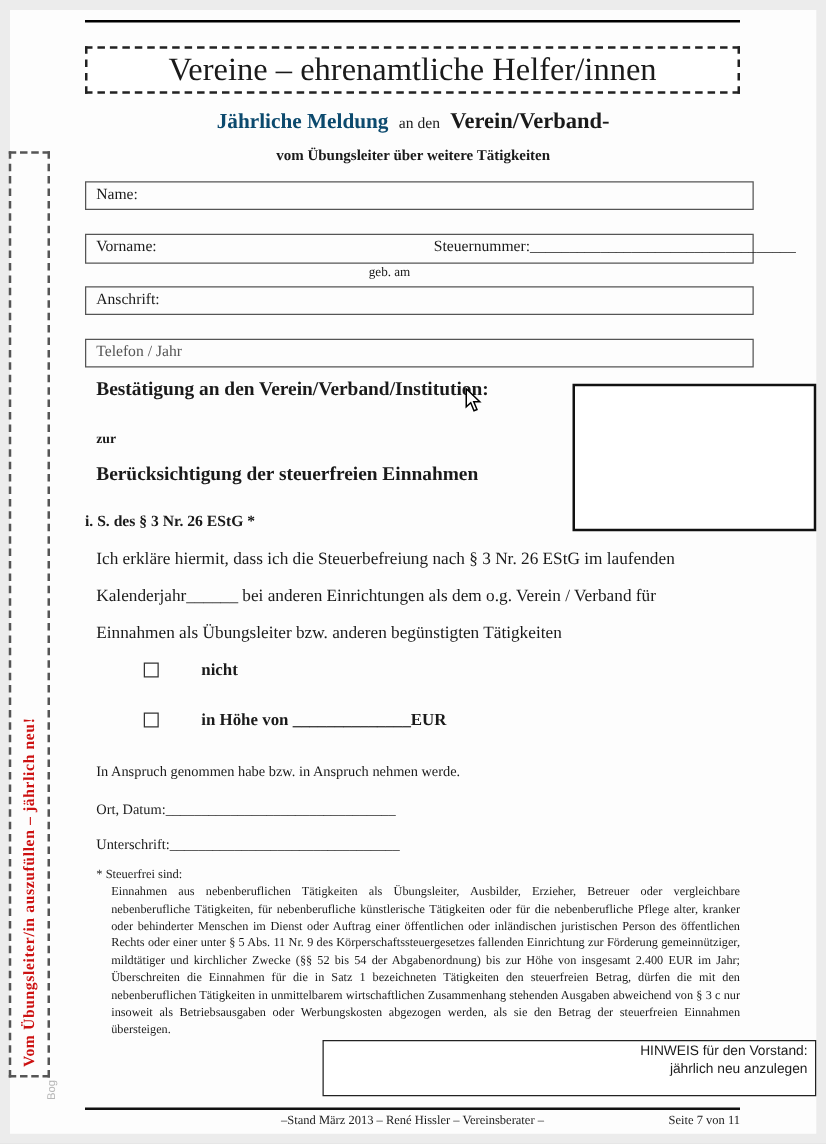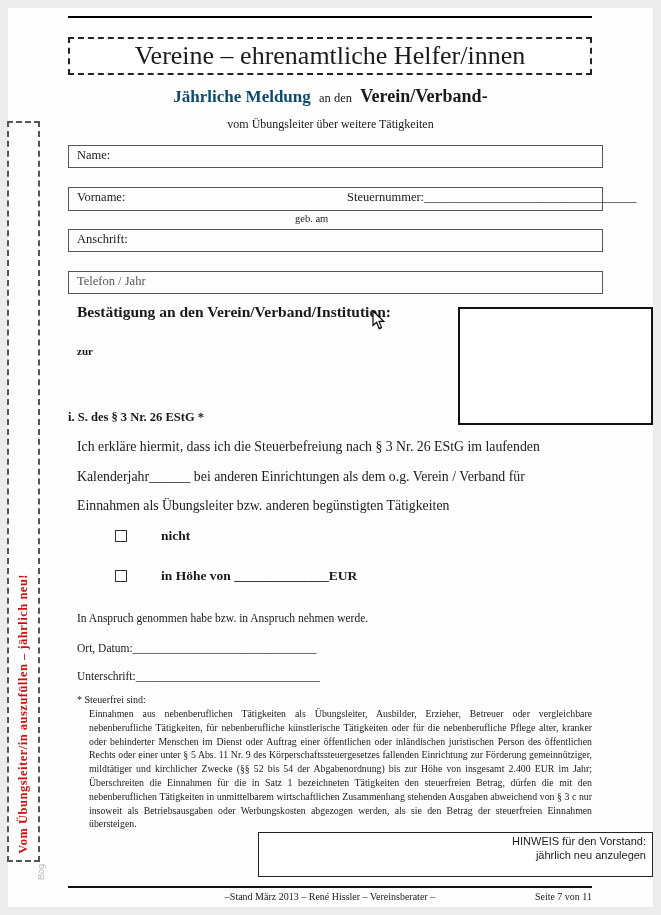--- a/index.html
+++ b/index.html
@@ -16,21 +16,21 @@
 
   .top-rule    { left:68px; top:16px; width:524px; height:2px; background:#000; }
   .title-box   { left:68px; top:37px; width:520px; height:34px;
                  border:2px dashed #222; text-align:center;
                  font-size:26px; line-height:34px; background:#fff; }
   .subtitle1   { left:0; top:86px; width:661px; text-align:center; font-size:13px; }
   .subtitle1 .meldung { color:#0c4a6e; font-weight:bold; font-size:17px; }
   .subtitle1 .anden   { margin:0 5px; font-size:12.5px; }
   .subtitle1 .target  { font-weight:bold; font-size:18px; }
   .subtitle2   { left:0; top:117px; width:661px; text-align:center;
-                 font-weight:normal; font-size:12px; }
+                 font-weight:bold; font-size:12px; }
 
   .field-box   { border:1px solid #555; background:transparent;
                  font-size:12.5px; padding:2px 12px 0 8px; }
   .name-box    { left:68px; top:145px; width:513px; height:19px; }
   .vorname-box { left:68px; top:187px; width:513px; height:20px; }
   .steuer      { position:absolute; left:278px; top:2px; }
   .geb-am      { left:295px; top:213px; font-size:10.5px; }
   .anschrift-box { left:68px; top:229px; width:513px; height:19px; }
   .telefon-box { left:68px; top:271px; width:513px; height:19px; color:#555; }
 
@@ -128,20 +128,21 @@
   <div class="abs h-confirm">Bestätigung an den Verein/Verband/Institution:</div>
 
   <div class="abs stamp-box"></div>
 
   <svg class="abs cursor" viewBox="0 0 16 20">
     <path d="M1 1 L1 15.5 L4.6 12.2 L7.2 18.6 L9.6 17.6 L7 11.4 L11.8 11.4 Z" fill="#ffffff" stroke="#000000" stroke-width="1.2"></path>
   </svg>
 
   <div class="abs zur">zur</div>
 
+  <div class="abs h-consider">Berücksichtigung der steuerfreien Einnahmen</div>
 
   <div class="abs law-ref">i. S. des § 3 Nr. 26 EStG *</div>
 
   <div class="abs declaration">
     <span>Ich erkläre hiermit, dass ich die Steuerbefreiung nach § 3 Nr. 26 EStG im laufenden Kalenderjahr</span><span>______</span><span> bei anderen Einrichtungen als dem o.g. Verein / Verband für Einnahmen als Übungsleiter bzw. anderen begünstigten Tätigkeiten</span>
   </div>
 
   <div class="abs opt-row opt-row-1">
     <span class="cb"></span>
     <span>nicht</span>

